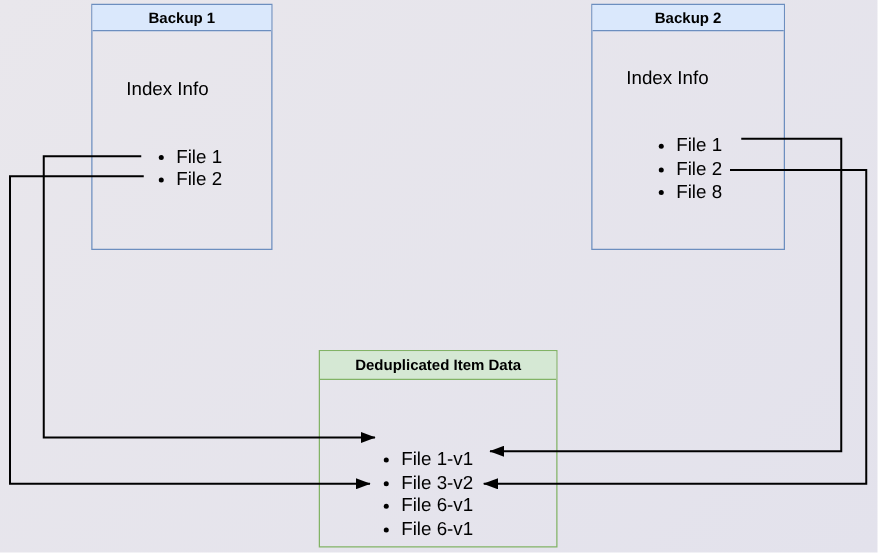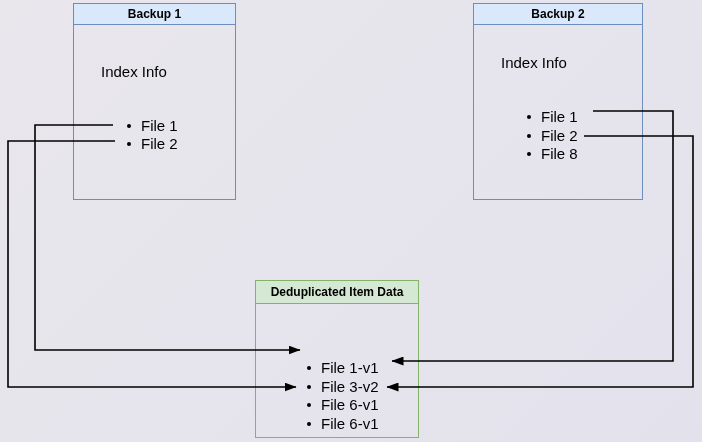--- a/index.html
+++ b/index.html
@@ -68,23 +68,23 @@
     content: "";
     position: absolute;
     left: 0;
     top: 50%;
     margin-top: -2px;
     width: 4px; height: 4px;
     border-radius: 50%;
     background: #000;
   }
   
-  #backup1 { left: 73px;  top: 3px;   width: 163px; height: 197px; }
-  #backup2 { left: 473px; top: 3px;   width: 170px; height: 197px; }
-  #dedup   { left: 255px; top: 280px; width: 164px; height: 158px; }
+  #backup1 { left: 73px;  top: 3px;   width: 145px; height: 197px; }
+  #backup2 { left: 473px; top: 3px;   width: 155px; height: 197px; }
+  #dedup   { left: 255px; top: 280px; width: 191px; height: 158px; }
 
   #backup1 .body-label { left: 27px; top: 59px; }
   #backup2 .body-label { left: 27px; top: 50px; }
 
   #backup1 ul.file-list { left: 53px; top: 113px; line-height: 18px;   }
   #backup2 ul.file-list { left: 53px; top: 104px; line-height: 18.5px; }
   #dedup   ul.file-list { left: 51px; top: 78px;  line-height: 18.5px; }
 </style>
 </head>
 <body>

